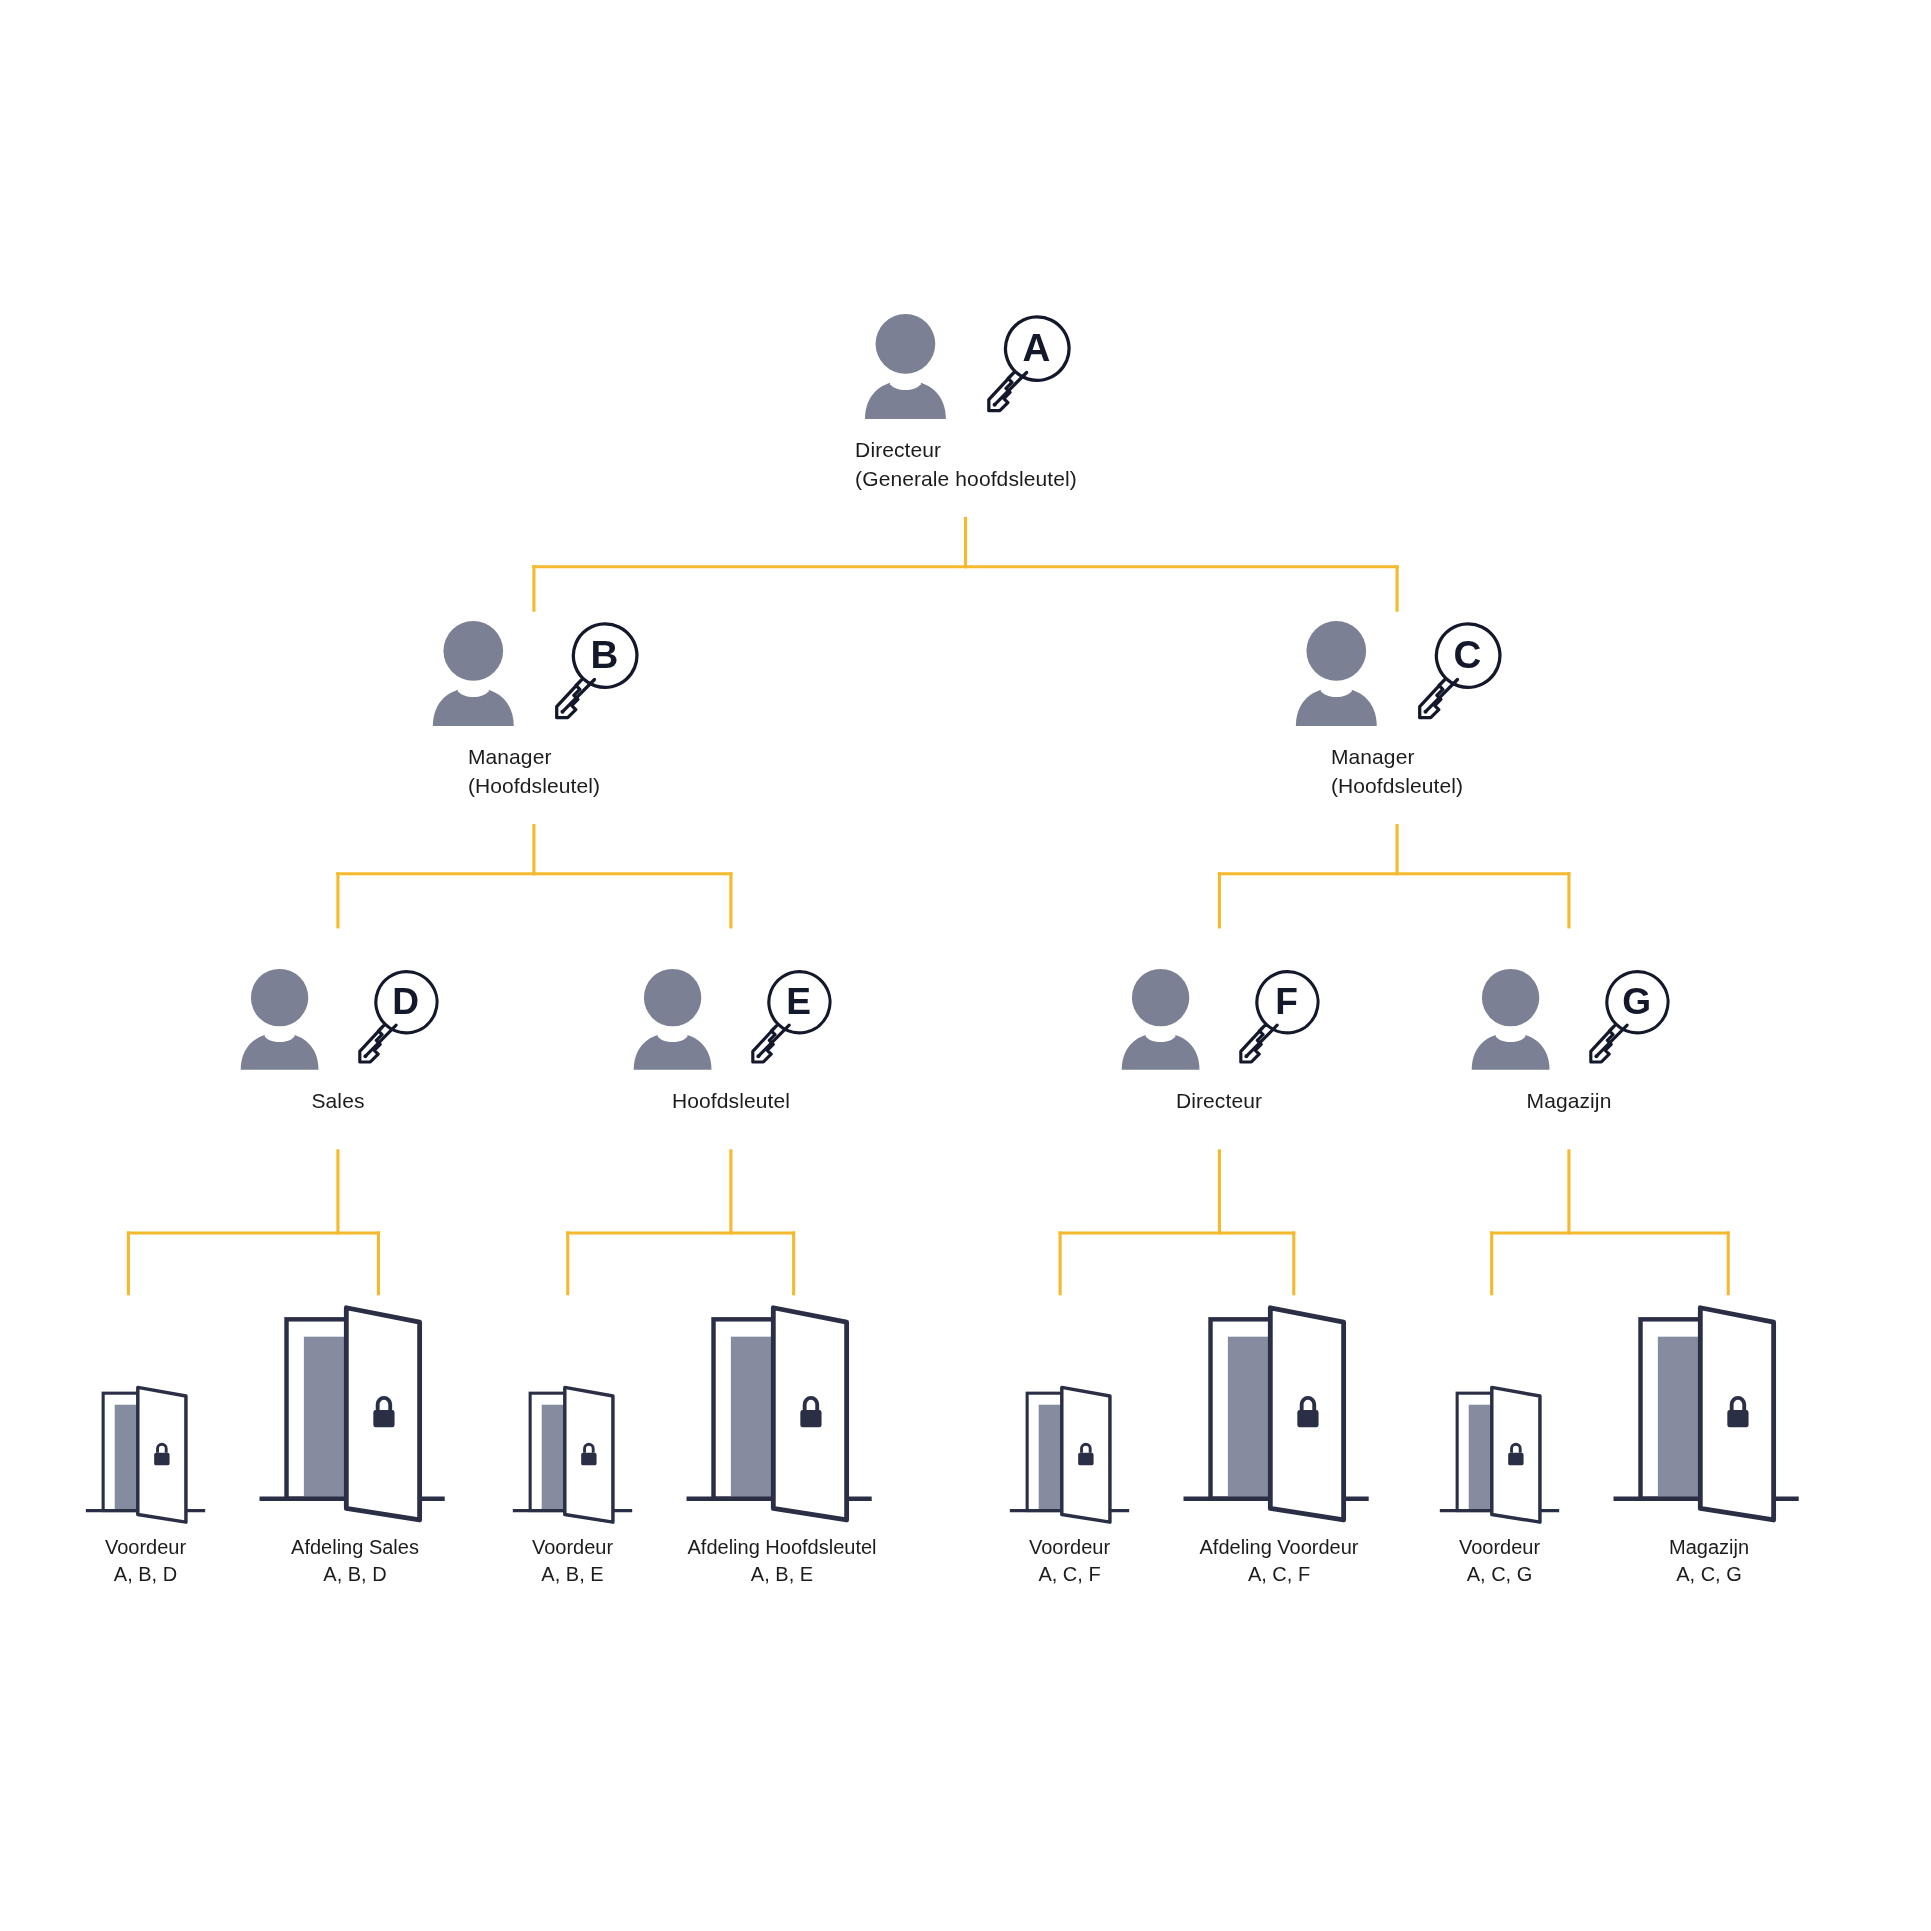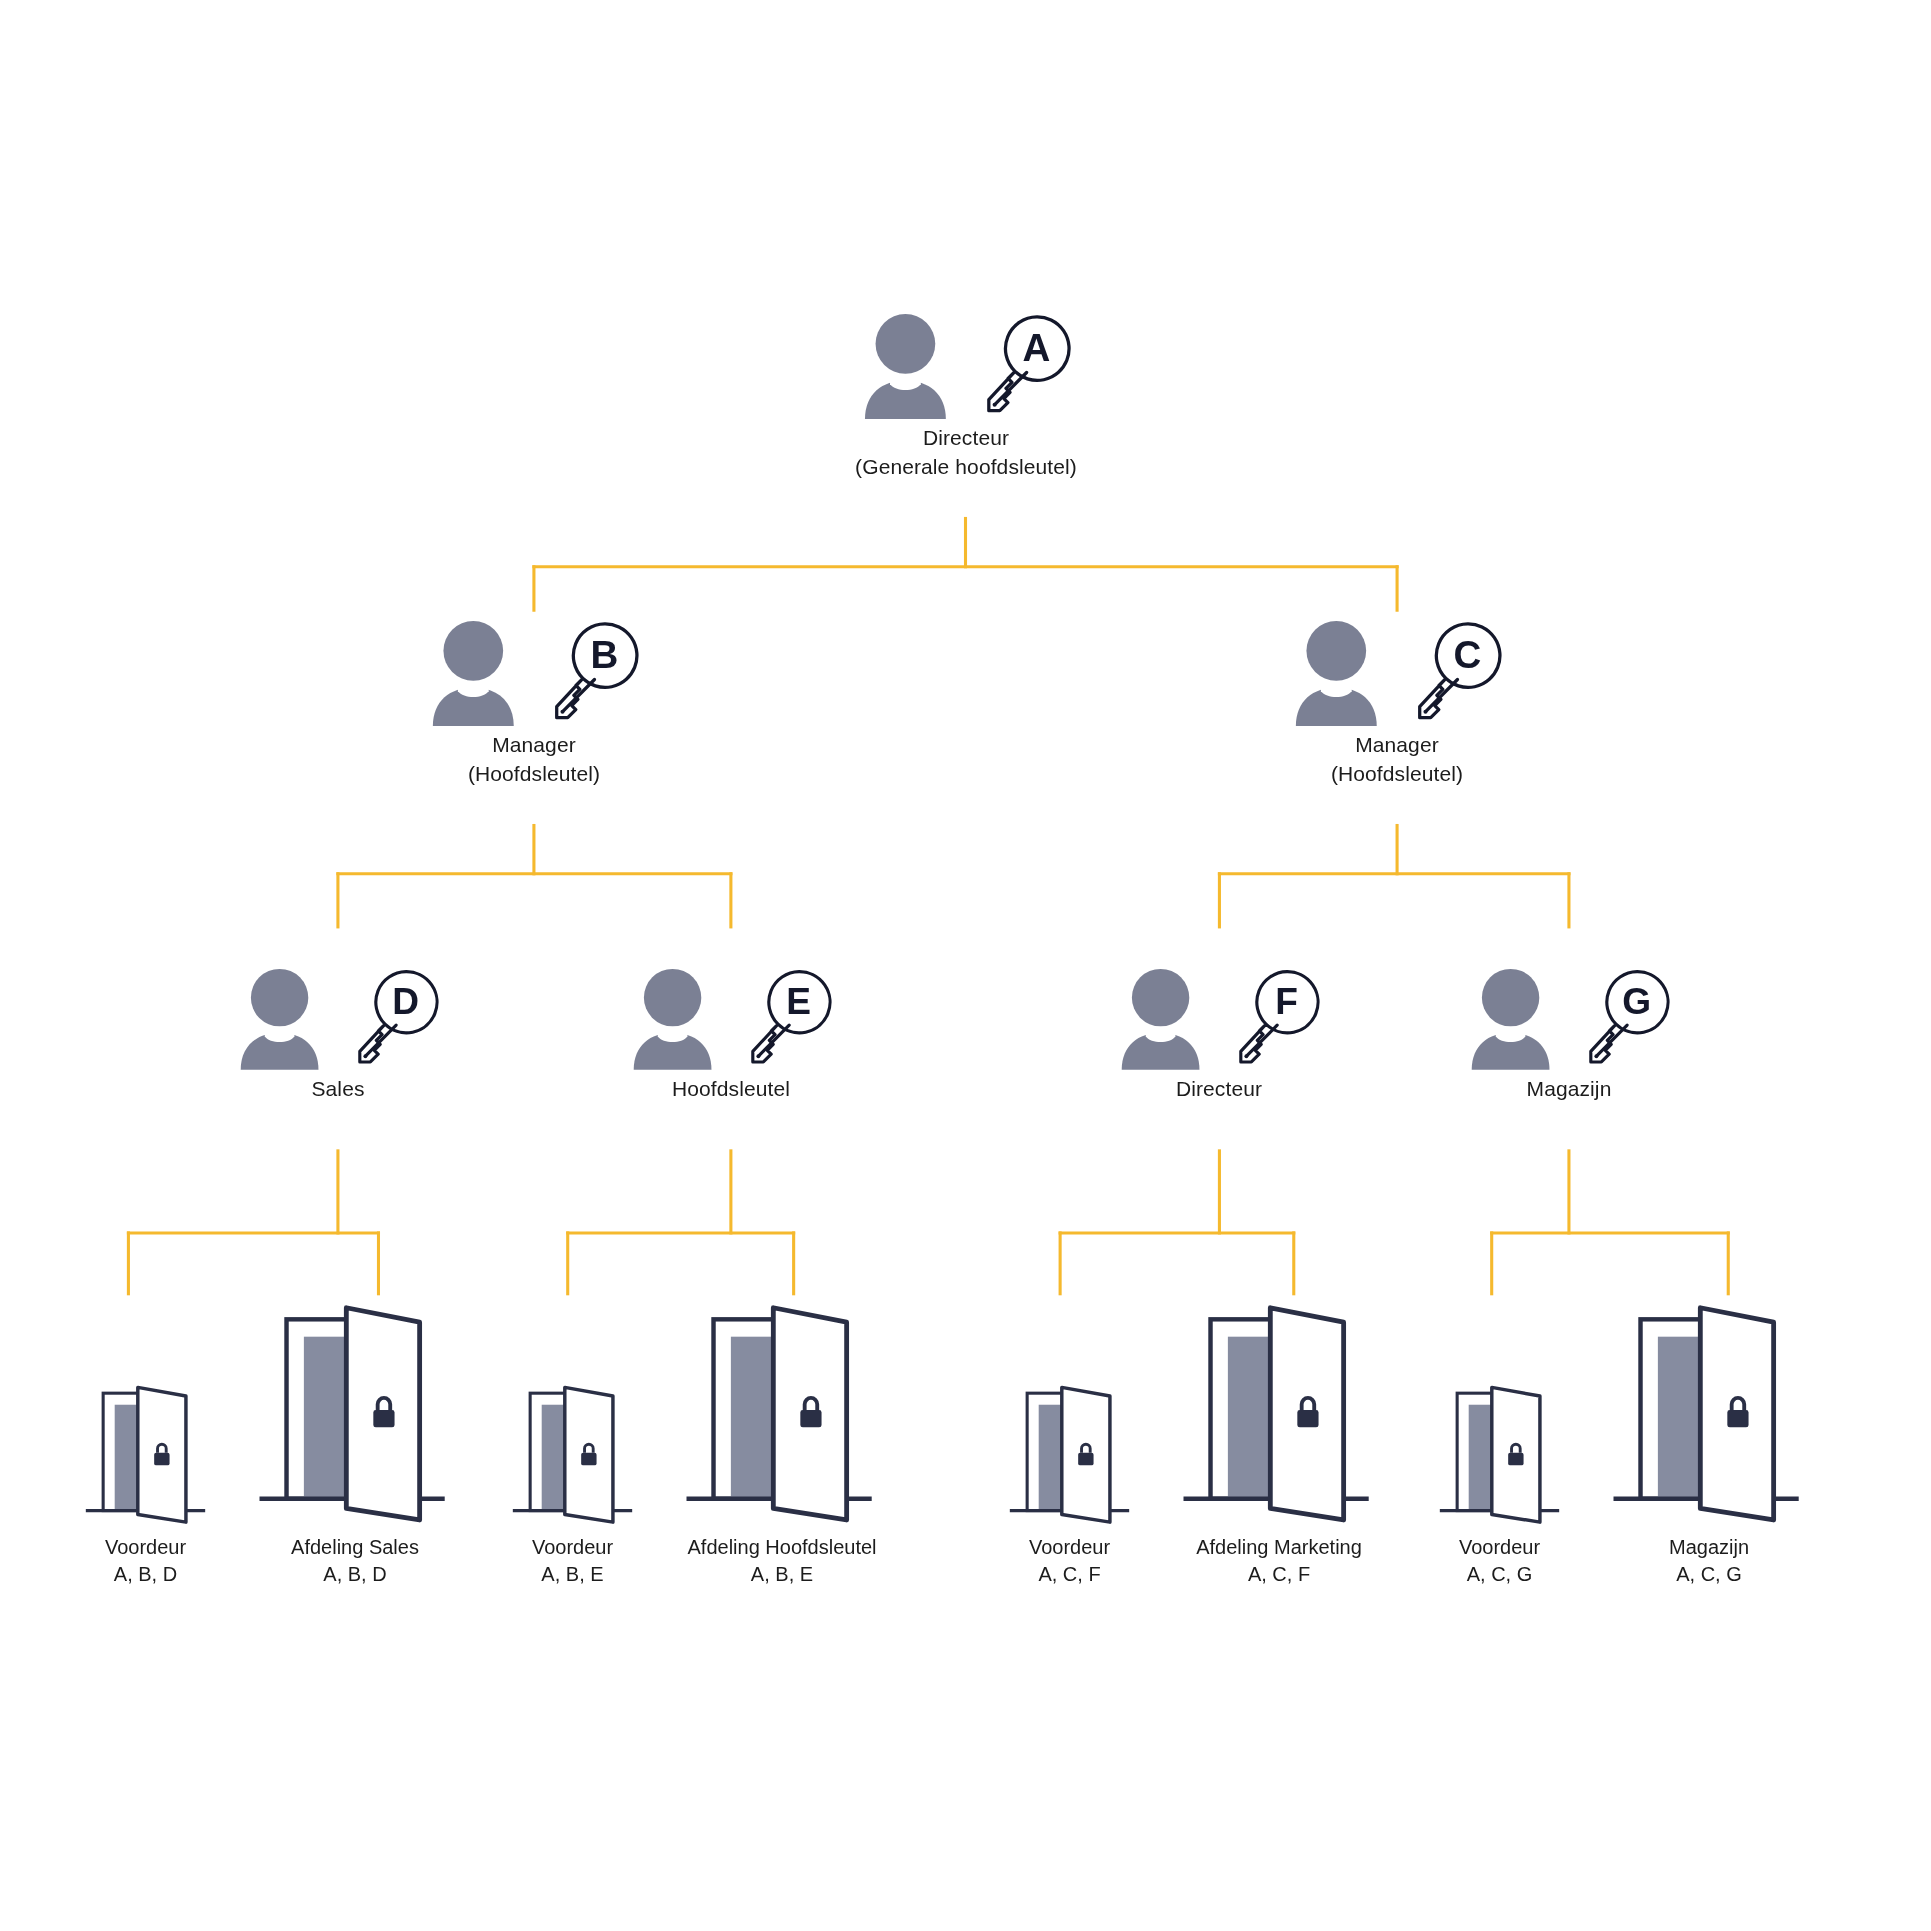--- a/index.html
+++ b/index.html
@@ -38,22 +38,21 @@
   }
   .person-row {
     display: flex;
     align-items: center;
     justify-content: center;
   }
   .person-ico { display:block; }
   .key-ico { display:block; }
 
   .node-label {
-    margin-top: 5px;
-    text-align: center;
+    margin-top: 17px;
     font-size: 21px;
     line-height: 1.38;
     color: #1c1c1c;
     letter-spacing: 0.1px;
     white-space: pre-line;
   }
 
   
   .door-group {
     position: absolute;
@@ -352,21 +351,21 @@
         <svg width="218" height="232" viewBox="0 0 226 240" xmlns="http://www.w3.org/2000/svg">
           <rect x="42" y="26" width="90" height="186" fill="#ffffff" stroke="#2A2F45" stroke-width="4.6"></rect>
           <rect x="60" y="44" width="58" height="168" fill="#868CA0"></rect>
           <line x1="14" y1="212" x2="206" y2="212" stroke="#2A2F45" stroke-width="4.6"></line>
           <path d="M104 14 L180 29 L180 234 L104 222 Z" fill="#ffffff" stroke="#2A2F45" stroke-width="5" stroke-linejoin="round"></path>
           <g>
             <rect x="132" y="120" width="22" height="18" rx="2.5" fill="#2A2F45"></rect>
             <path d="M136.5 120 L136.5 114 a6.5 6.5 0 0 1 13 0 L149.5 120" fill="none" stroke="#2A2F45" stroke-width="4"></path>
           </g>
         </svg>
-        <div class="door-cap cap-big"><span>Afdeling Marketing</span><br><span>A, C, F</span></div>
+        <div class="door-cap cap-big"><span>Afdeling Voordeur</span><br><span>A, C, F</span></div>
       </div>
 
     </div>
   </div>
 
   <div class="door-group" style="left:1622px; top:1294px;">
     <div class="door-pair">
 
       <div class="door-item" style="margin-right:27px;">
         <svg width="147" height="154" viewBox="0 0 152 160" xmlns="http://www.w3.org/2000/svg">

